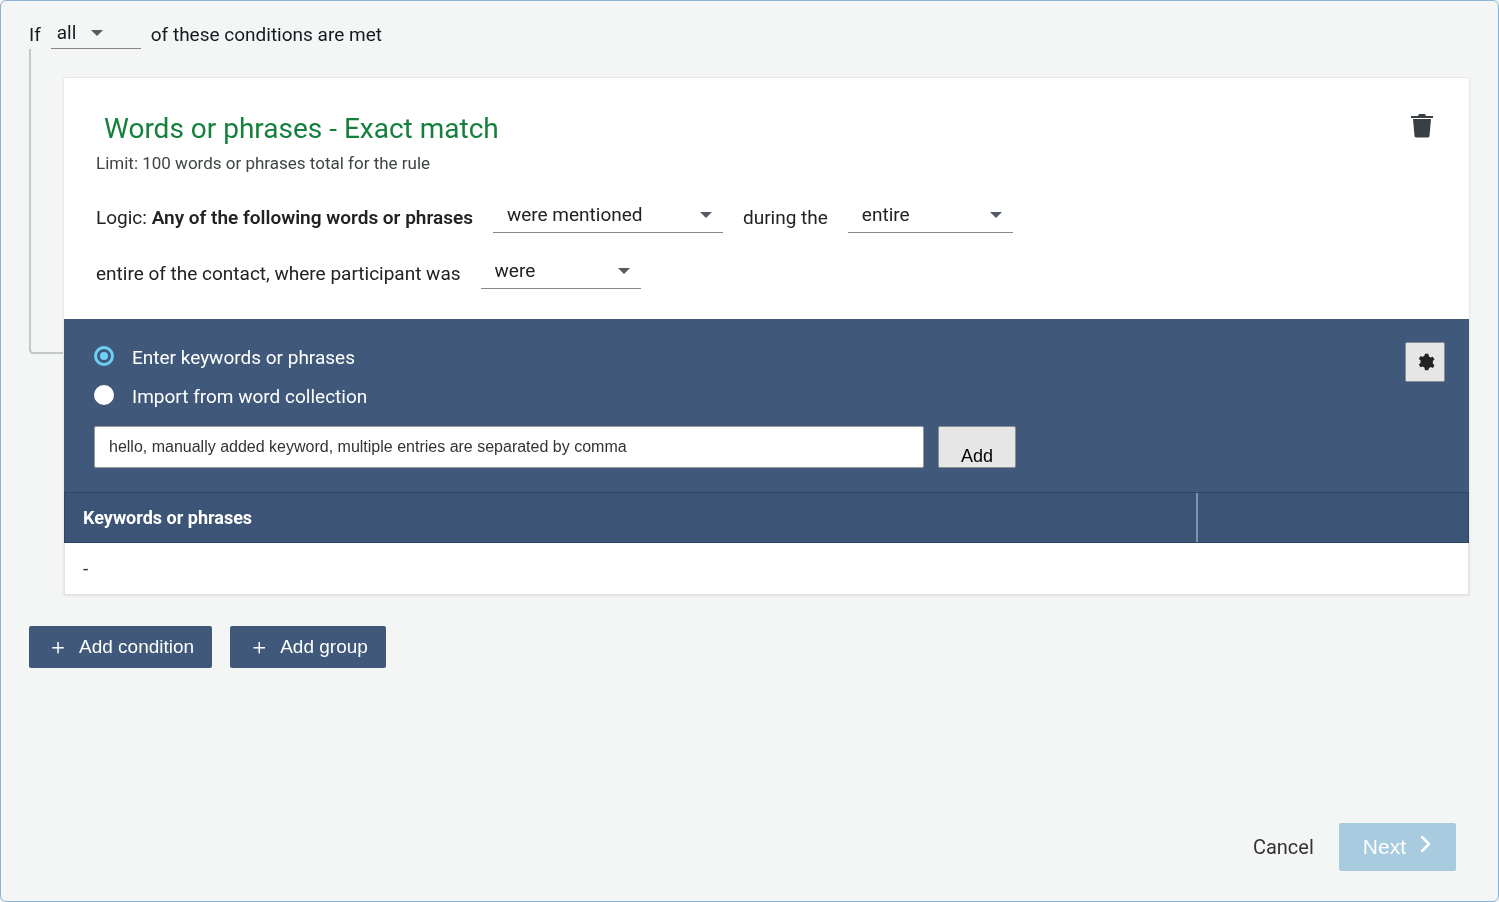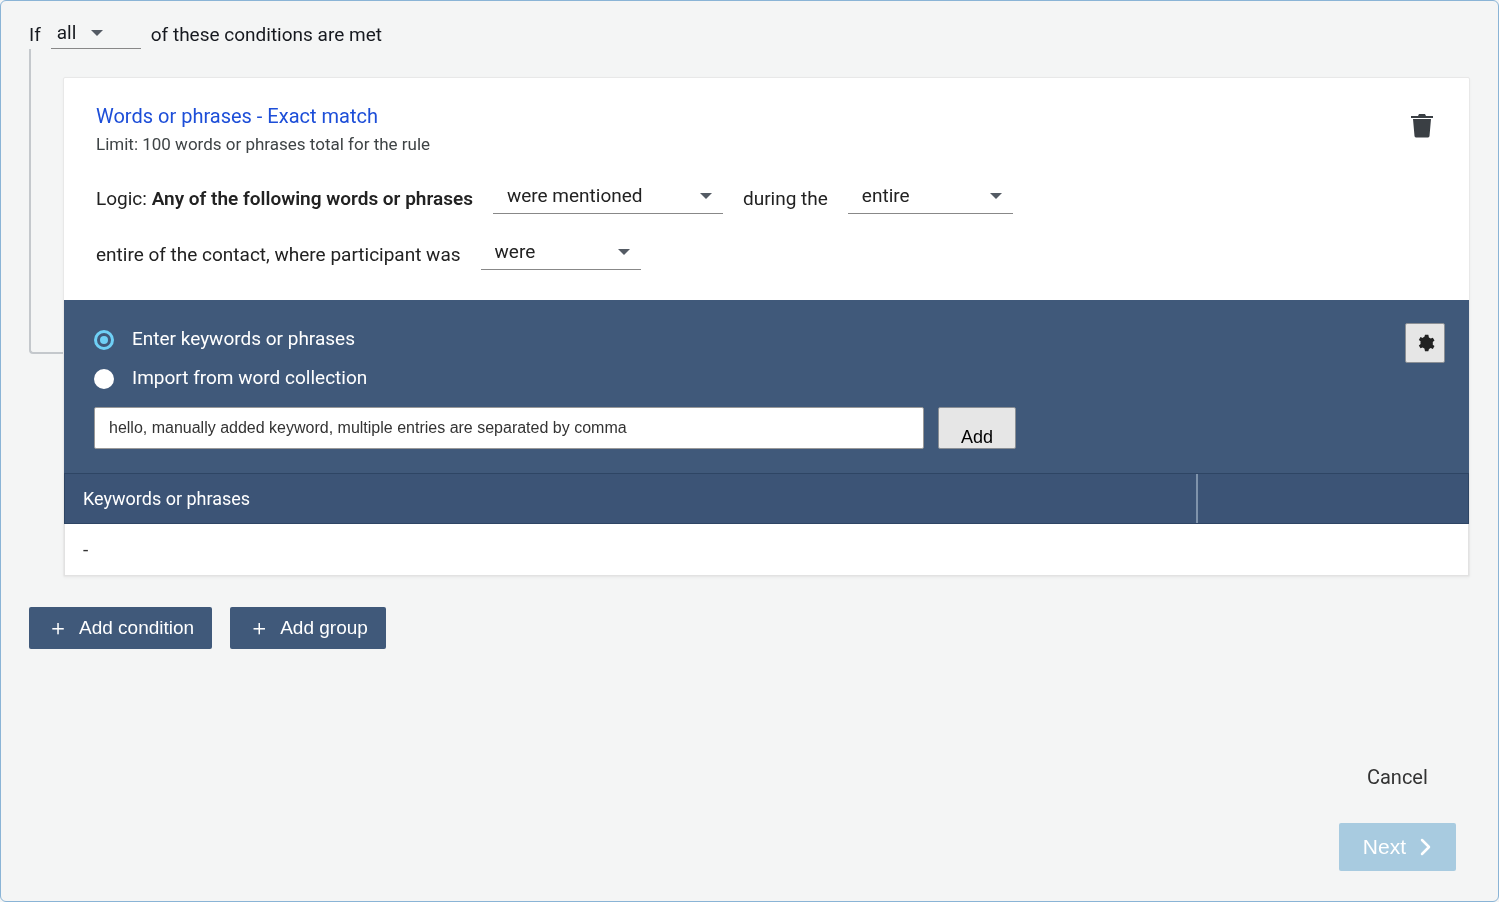--- a/index.html
+++ b/index.html
@@ -61,24 +61,24 @@
     padding: 26px 0 0 0;
     position: relative;
   }
   .card-header {
     display: flex;
     align-items: flex-start;
     justify-content: space-between;
     padding: 0 32px;
   }
   .card-title {
-    font-size: 20px;
+    font-size: 28px;
     font-weight: 400;
-    margin: 0;
-    color: #1d4ed8;
+    margin: 8px;
+    color: #15803d;
   }
   .card-sub {
     font-size: 17px;
     color: #3f4446;
     margin-top: 6px;
   }
   .delete-btn {
     color: #3f4446;
     cursor: pointer;
     padding: 4px;
@@ -115,21 +115,21 @@
   .dark-panel {
     background: #40597a;
     color: #fff;
     margin: 0 0 0 0;
     border-top: 1px solid #40597a;
     padding: 26px 30px 24px 30px;
     position: relative;
   }
   .radio-row {
     display: flex;
-    align-items: flex-end;
+    align-items: flex-start;
     gap: 18px;
     font-size: 19px;
     margin-bottom: 16px;
   }
   .radio {
     width: 20px; height: 20px; border-radius: 50%;
     border: 3px solid #fff;
     display: inline-block;
     position: relative;
     flex: 0 0 20px;
@@ -185,21 +185,21 @@
   .table-head {
     display: flex;
     background: #3c5476;
     color: #fff;
     border: 1px solid #2e4564;
   }
   .th-left {
     flex: 1;
     padding: 14px 18px;
     font-size: 18px;
-    font-weight: 400;
+    font-weight: 700;
     border-right: 2px solid #7f93ab;
   }
   .th-right {
     width: 270px;
     padding: 14px 18px;
   }
   .table-row {
     display: flex;
     background: #fff;
     color: #333;
@@ -227,34 +227,32 @@
     cursor: pointer;
   }
   .plus-icon { font-size: 22px; line-height: 1; }
 
   .footer {
     position: absolute;
     right: 42px;
     bottom: 30px;
     display: flex;
     align-items: center;
-    gap: 34px;
-    flex-direction: column;
+    gap: 25px;
   }
   .cancel-link {
     font-size: 20px;
     color: #333;
     cursor: pointer;
   }
   .next-btn {
     background: #a8cbe0;
     color: #fff;
     border: none;
     display: inline-flex;
-    align-items: center;
     gap: 14px;
     font-size: 21px;
     padding: 12px 24px;
     border-radius: 2px;
     cursor: pointer;
   }
 
   svg { display: block; }
 </style>
 </head>

